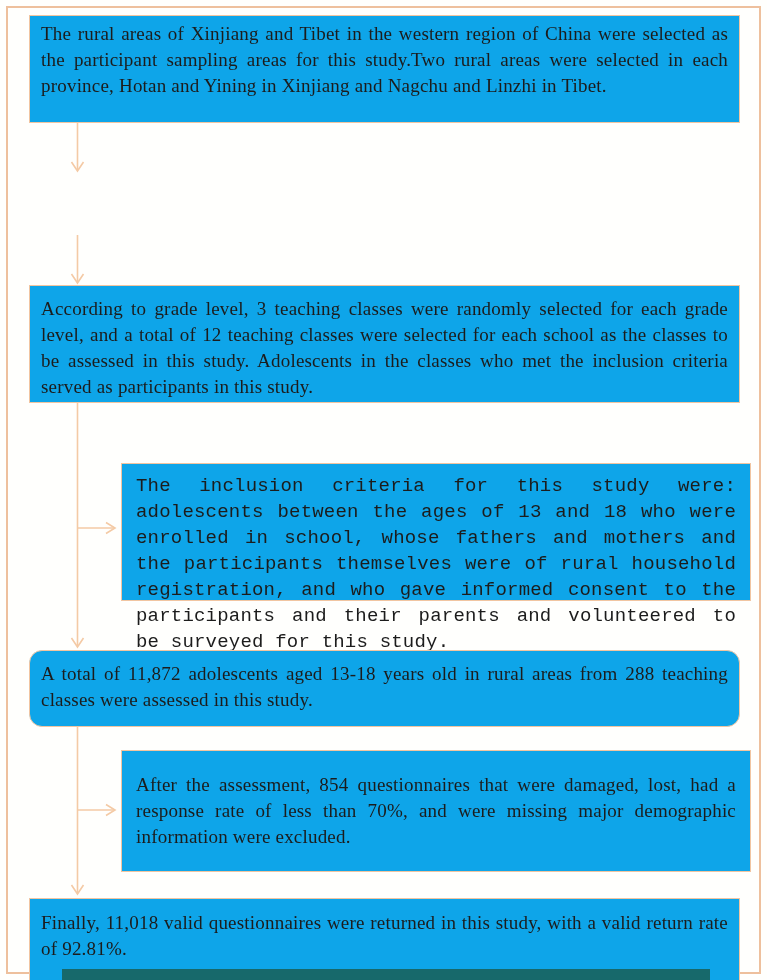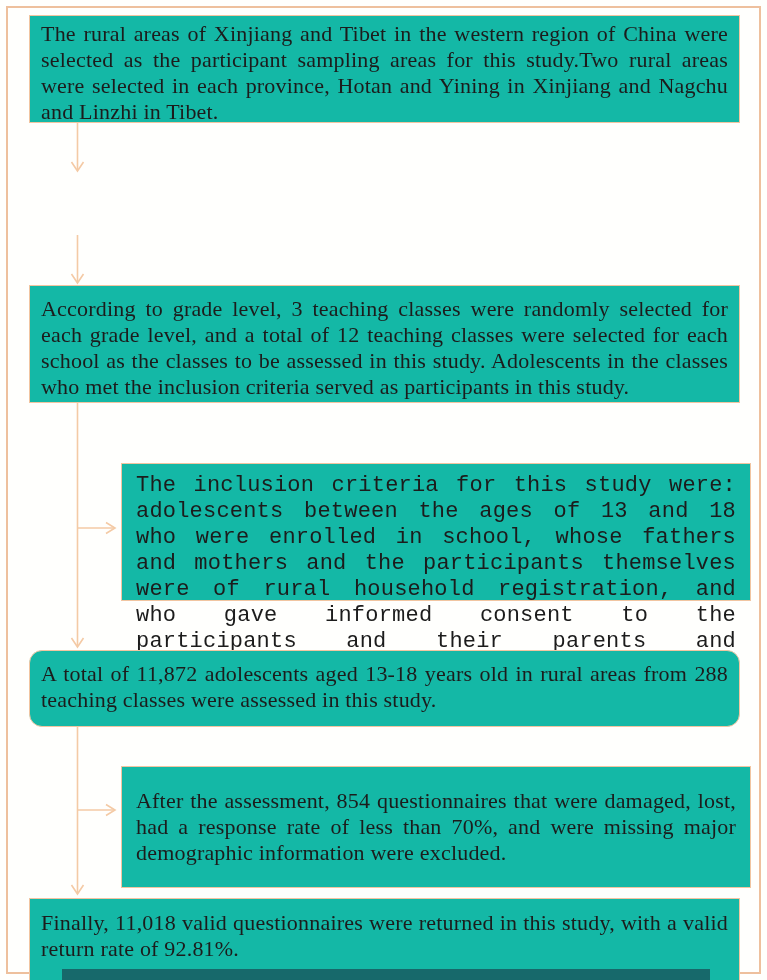--- a/index.html
+++ b/index.html
@@ -14,33 +14,33 @@
     position:absolute;
     left:6px;top:6px;width:755px;height:968px;
     box-sizing:border-box;
     border:2px solid #eec09d;
     background:transparent;
   }
   .flow-box{
     position:absolute;
     box-sizing:border-box;
     border:1.5px solid #f1c5a1;
-    background:#14b8a6;
+    background:#0ea5e9;
     color:#1c1c1c;
-    font-size:22px;
+    font-size:19px;
     line-height:26px;
     letter-spacing:0.2px;
     text-align:justify;
   }
   #box1{left:29px;top:15px;width:711px;height:108px;padding:5px 11px;}
   #box2{left:29px;top:173px;width:711px;height:62px;padding:3px 11px;}
   #box3{left:29px;top:285px;width:711px;height:118px;padding:10px 11px;}
   #box4{left:121px;top:463px;width:630px;height:138px;padding:9px 14px;font-family:Liberation Mono, monospace;}
   #box5{left:29px;top:650px;width:711px;height:77px;padding:10px 11px;border-radius:13px;}
-  #box6{left:121px;top:750px;width:630px;height:122px;padding:21px 14px;margin-top:16px;}
+  #box6{left:121px;top:750px;width:630px;height:122px;padding:21px 14px;}
   #box7{left:29px;top:898px;width:711px;height:86px;padding:11px 11px;}
   #connectors{
     position:absolute;left:0;top:0;width:767px;height:980px;
     pointer-events:none;
   }
   .bottom-bar{
     position:absolute;
     left:62px;top:969px;width:648px;height:11px;
     background:#17696b;
   }

